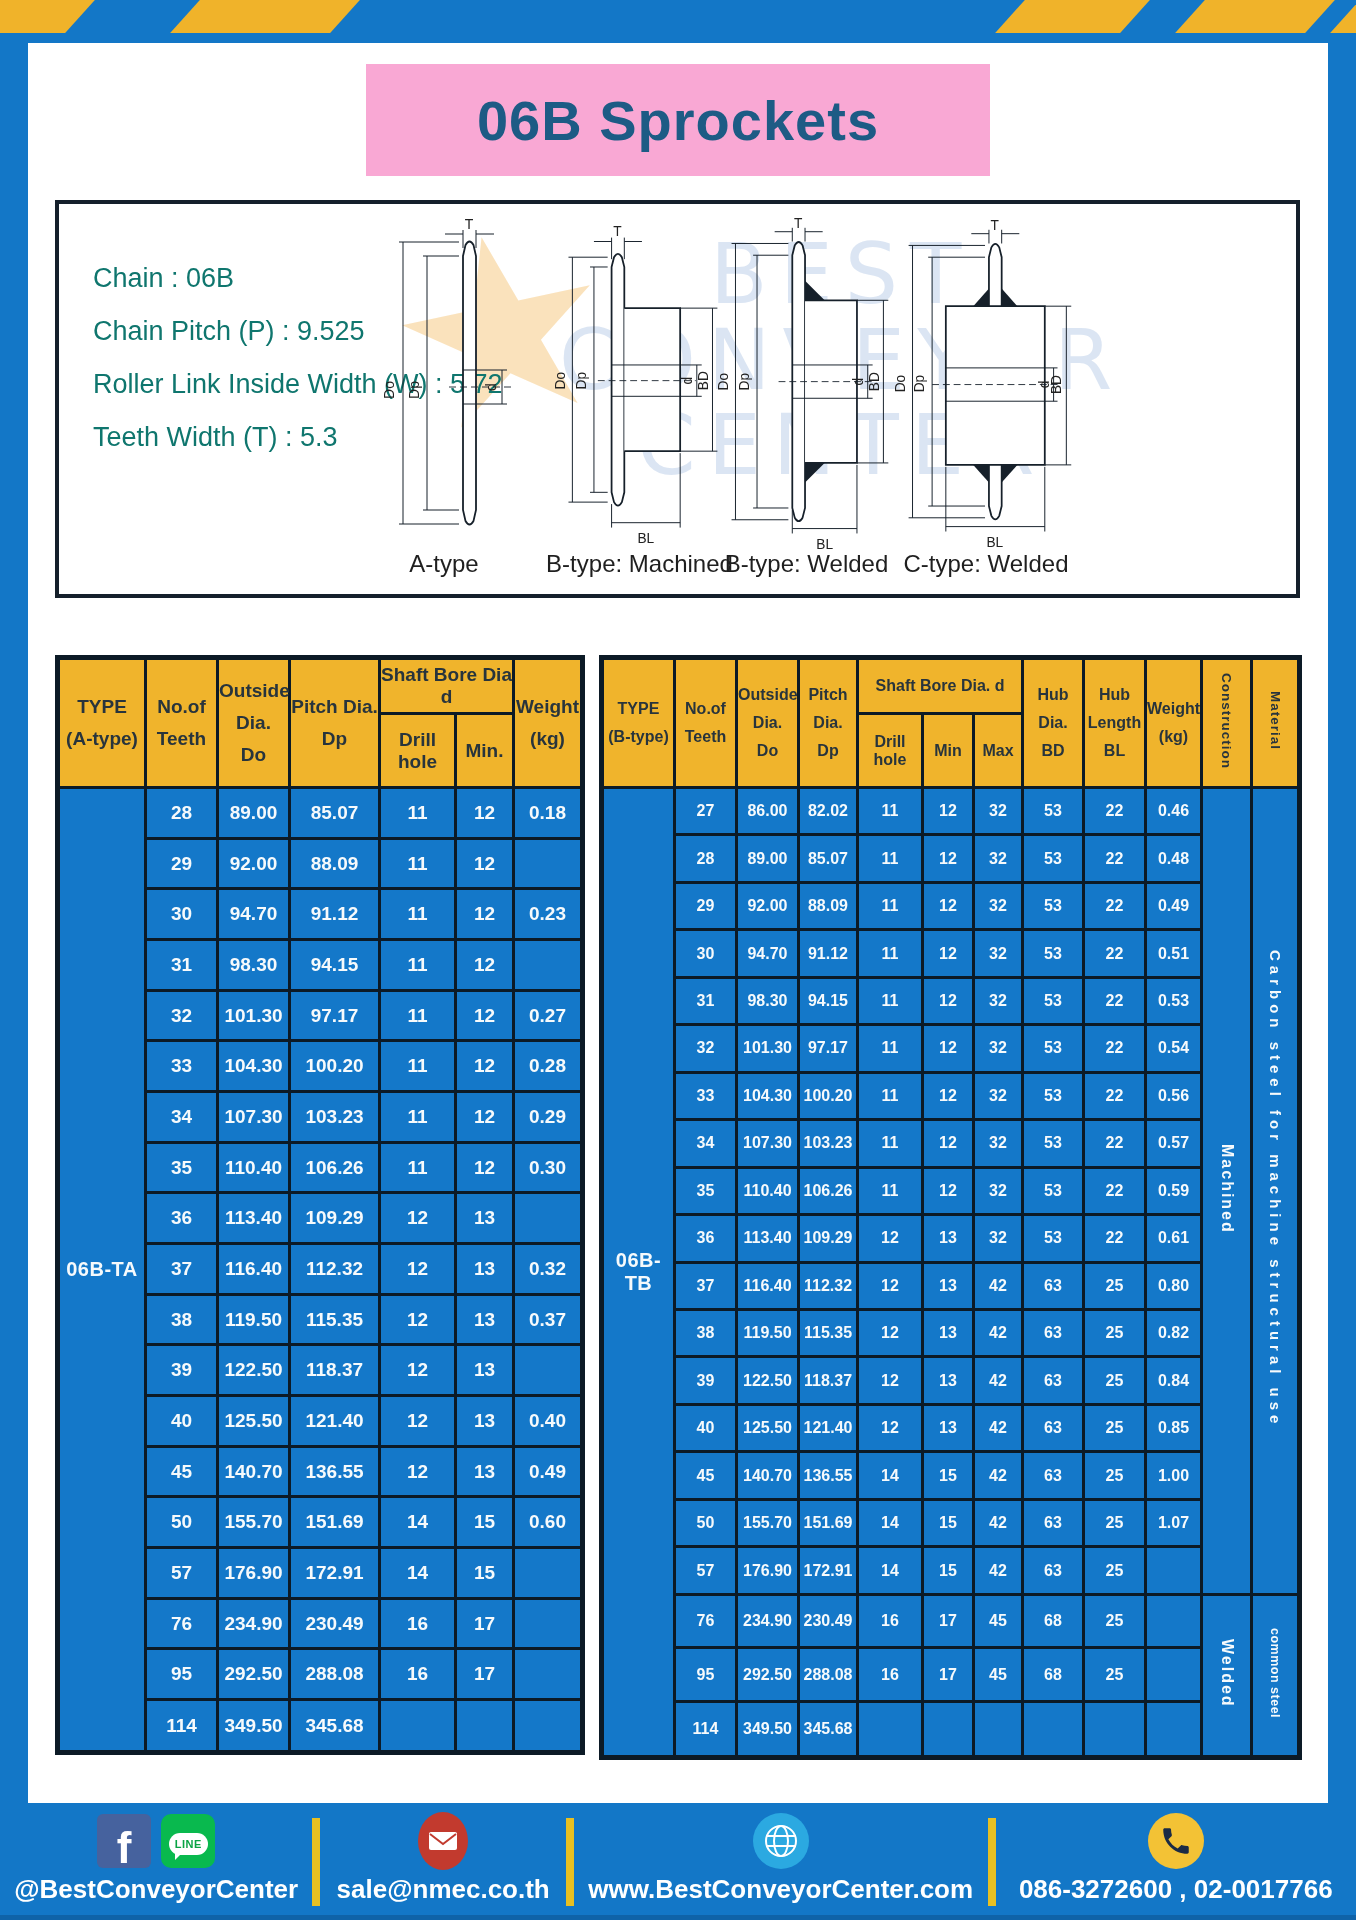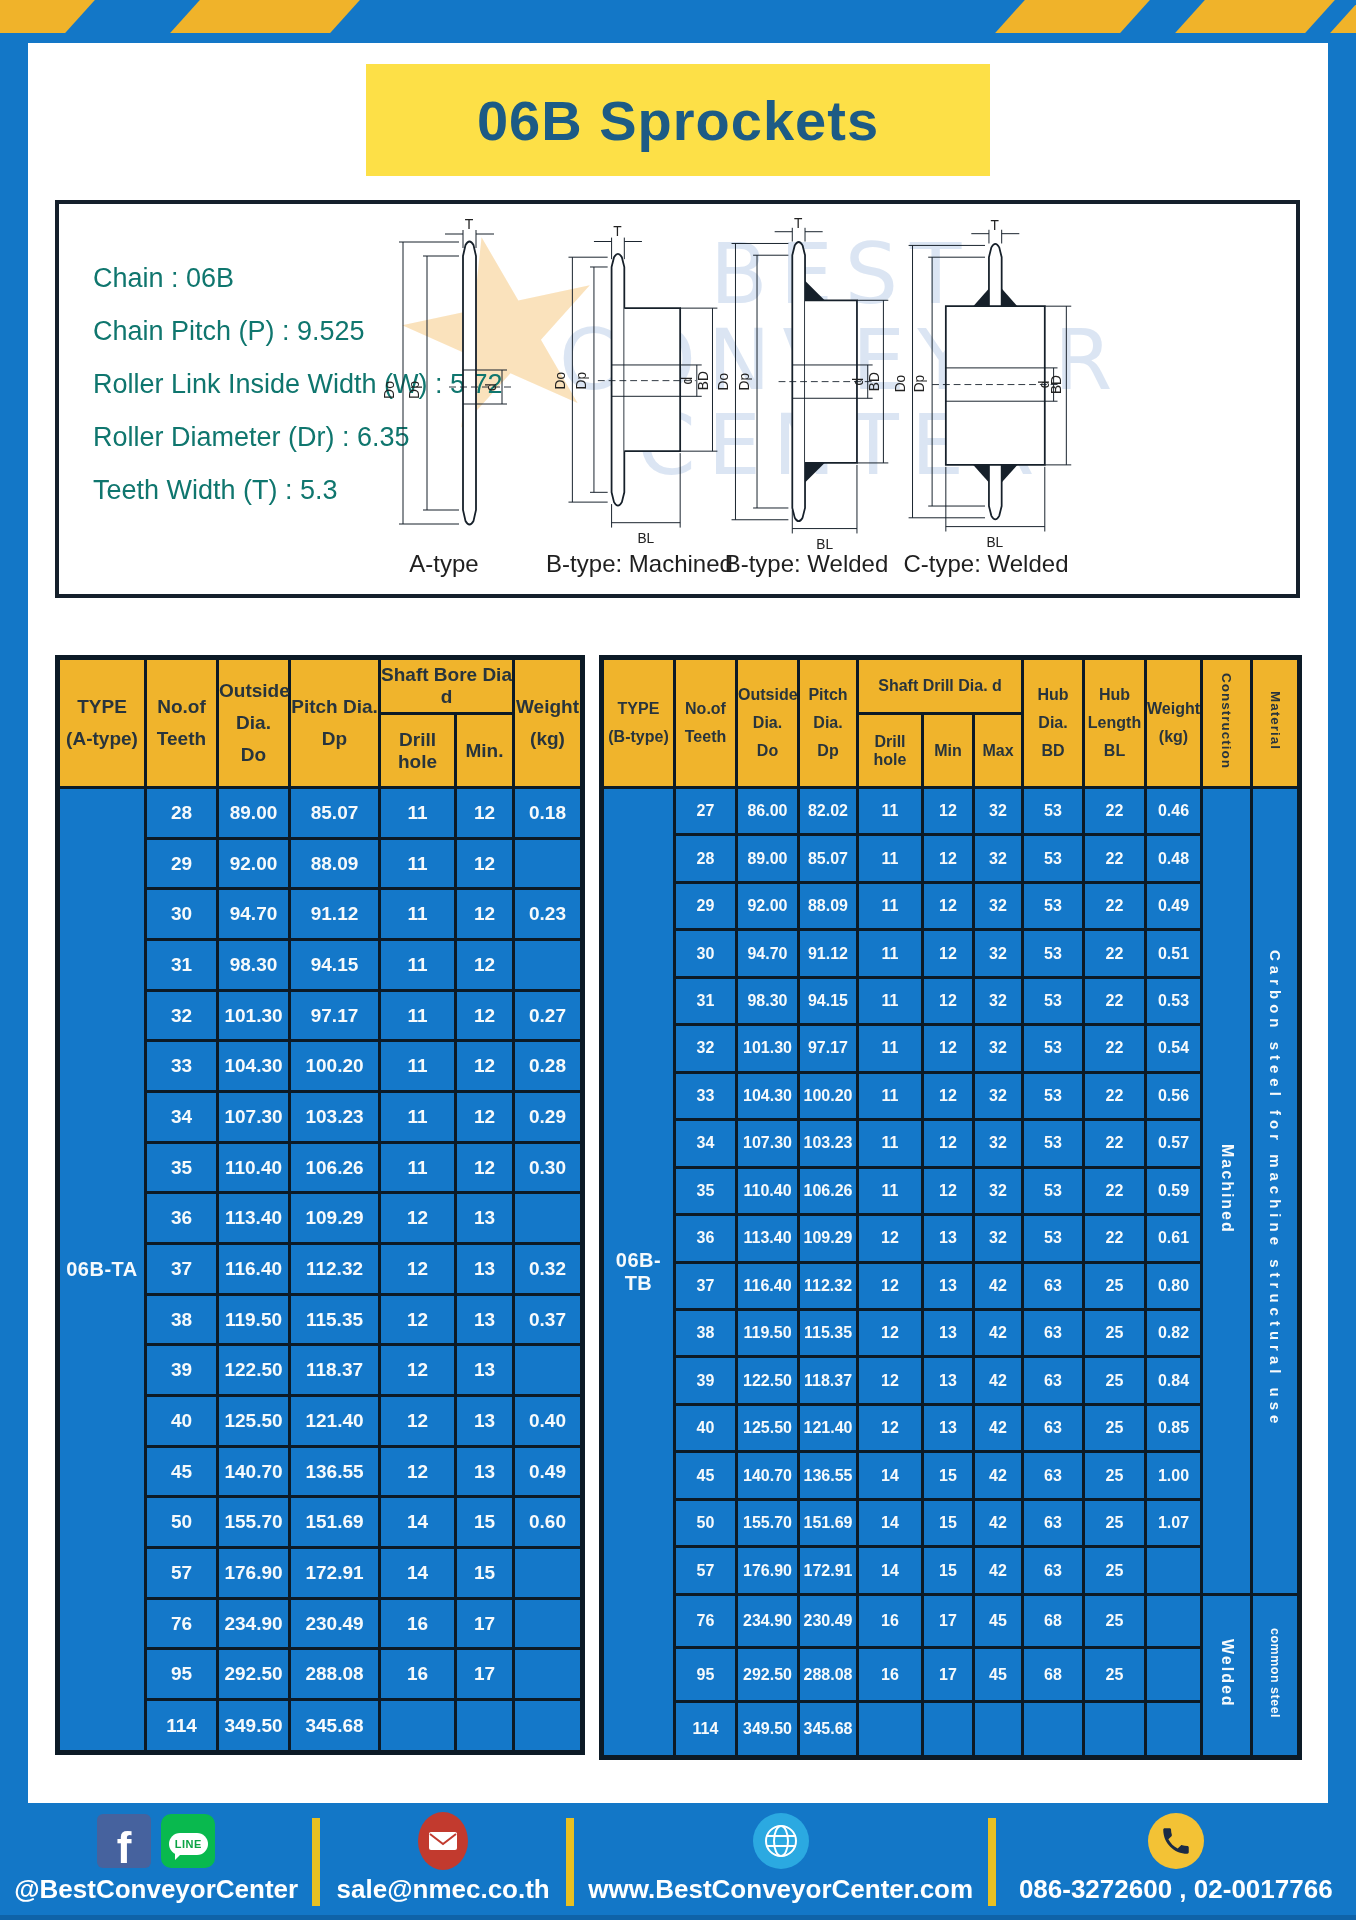--- a/index.html
+++ b/index.html
@@ -7,21 +7,21 @@
   .page { position:relative; width:1356px; height:1920px; background:#1377c7; overflow:hidden; }
 
   
   .top-band { position:absolute; left:0; top:0; width:1356px; height:43px; background:#1377c7; overflow:hidden; }
   .stripe { position:absolute; top:0; height:33px; background:#f0b32a; transform:skewX(-42deg); }
 
   
   .content { position:absolute; left:28px; top:43px; width:1300px; height:1760px; background:#ffffff; }
 
   
-  .title-box { position:absolute; left:338px; top:21px; width:624px; height:112px; background:#fde047; }
+  .title-box { position:absolute; left:338px; top:21px; width:624px; height:112px; background:#f9a8d4; }
   .title-box .title { width:100%; height:100%; display:flex; align-items:center; justify-content:center;
     font-size:56px; font-weight:bold; color:#1d5b85; letter-spacing:1px; }
 
   
   .panel { position:absolute; left:27px; top:157px; width:1245px; height:398px; background:#fff; border:4px solid #15202b; }
   .watermark { position:absolute; left:500px; top:28px; z-index:0; text-align:center; line-height:1.02;
     font-weight:normal; font-size:84px; letter-spacing:12px; color:rgba(135,170,214,0.30); font-family:"DejaVu Sans",sans-serif; }
   .wm-star { position:absolute; left:330px; top:-20px; z-index:0; font-size:250px; color:rgba(244,186,96,0.42); transform:rotate(-12deg); }
   .wm-star::before { content:"★"; }
   .specs { position:absolute; left:34px; top:48px; z-index:1; font-size:27px; font-weight:normal; color:#0f766e; line-height:53px; white-space:nowrap; }
@@ -96,21 +96,20 @@
       <div class="watermark">
         <div>BEST</div>
         <div>CONVEYOR</div>
         <div>CENTER</div>
       </div>
 
       <div class="specs">
         <div>Chain : 06B</div>
         <div>Chain Pitch (P) : 9.525</div>
         <div>Roller Link Inside Width (W) : 5.72</div>
-        <div>Roller Diameter (Dr) : 6.35</div>
         <div>Teeth Width (T) : 5.3</div>
       </div>
 
       <div class="diagram" style="left:300px; width:170px;">
         <svg width="170" height="330" viewBox="0 0 170 330">
           <line class="dline" x1="104" y1="30" x2="104" y2="12"></line>
             <line class="dline" x1="117" y1="30" x2="117" y2="12"></line>
           <line class="dline" x1="86" y1="16" x2="104" y2="16"></line>
             <line class="dline" x1="117" y1="16" x2="135" y2="16"></line>
           <text class="dtxt" x="110" y="11" text-anchor="middle">T</text>
@@ -474,21 +473,21 @@
           <th rowspan="2">
             <div>Outside</div>
             <div class="gap">Dia.</div>
             <div class="gap">Do</div>
           </th>
           <th rowspan="2">
             <div>Pitch</div>
             <div class="gap">Dia.</div>
             <div class="gap">Dp</div>
           </th>
-          <th colspan="3">Shaft Drill Dia. d</th>
+          <th colspan="3">Shaft Bore Dia. d</th>
           <th rowspan="2">
             <div>Hub</div>
             <div class="gap">Dia.</div>
             <div class="gap">BD</div>
           </th>
           <th rowspan="2">
             <div>Hub</div>
             <div class="gap">Length</div>
             <div class="gap">BL</div>
           </th>

